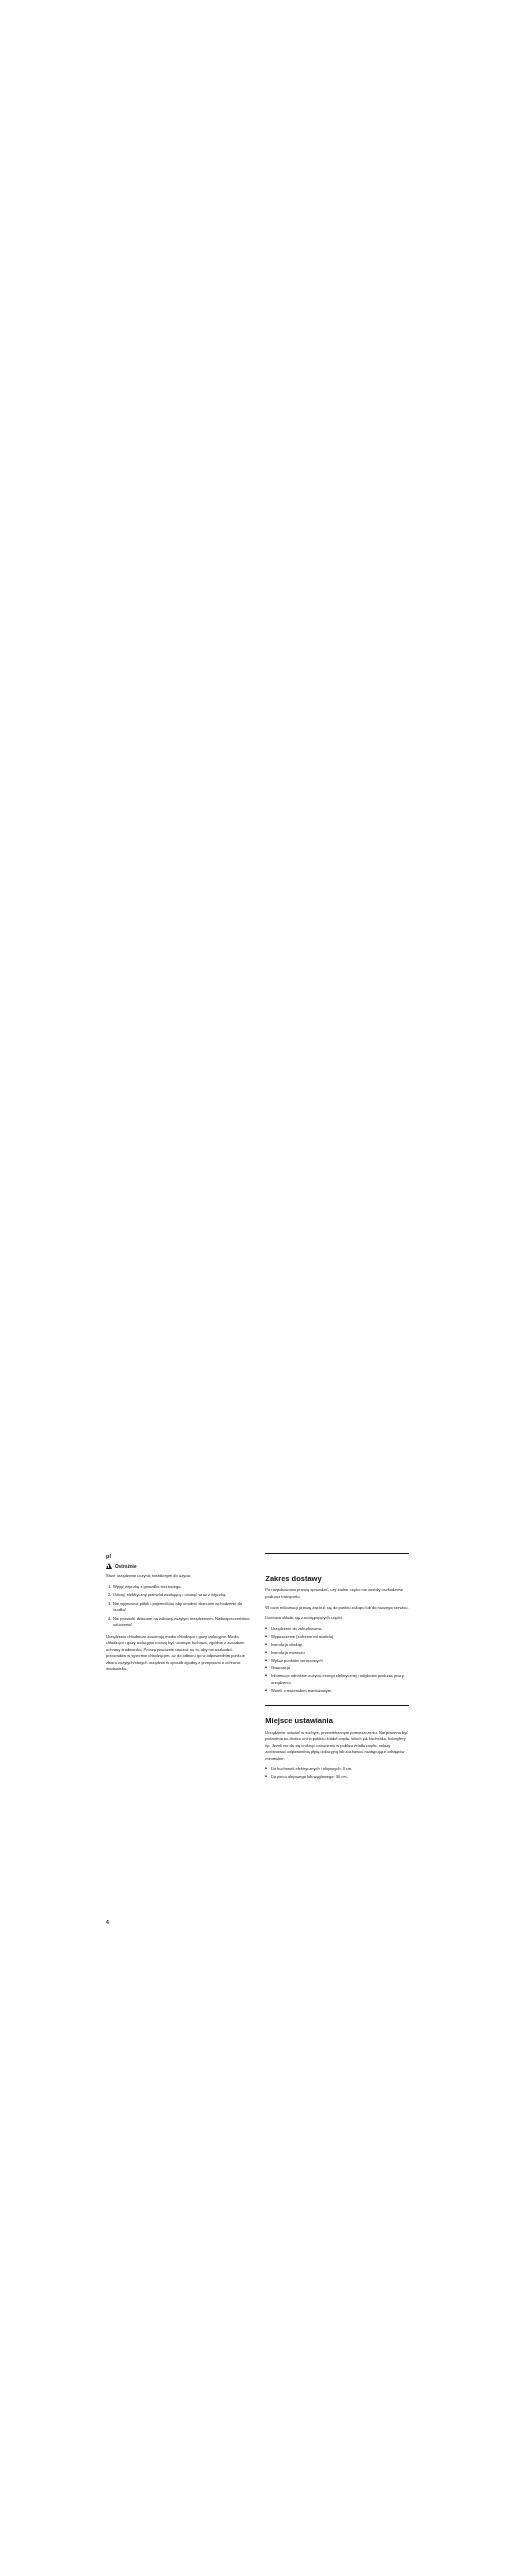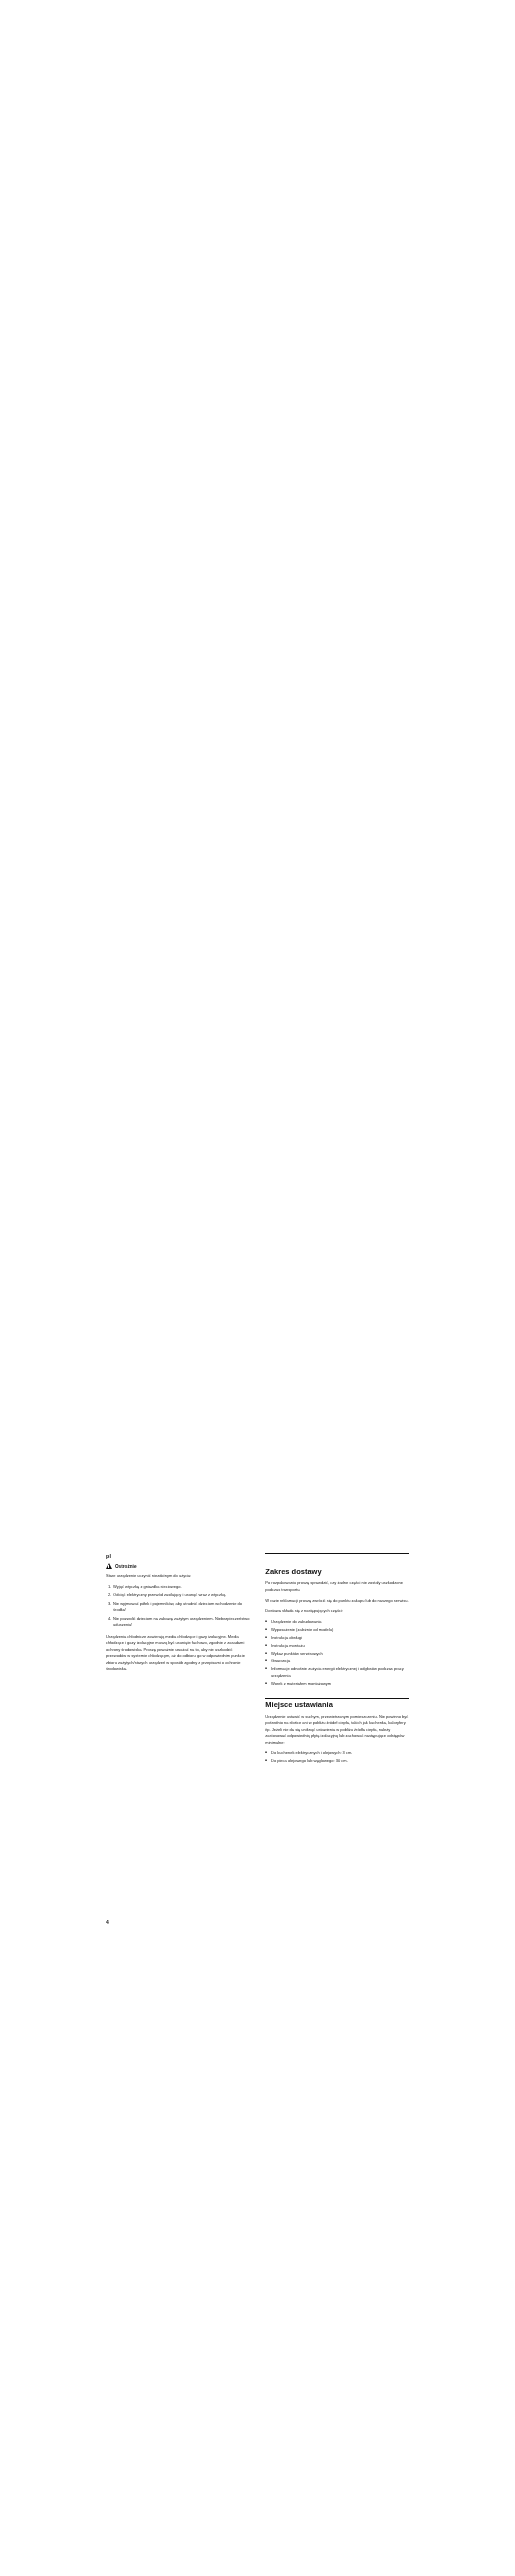--- a/index.html
+++ b/index.html
@@ -110,27 +110,27 @@
     top: 0;
     font-size: 2.9px;
     line-height: 1.9;
     color: #1a1a1a;
   }
   h2.sec {
     font-size: 7.5px;
     font-weight: bold;
     color: #111;
     margin: 0 0 4.3px 0;
-    padding-top: 1px;
+    padding-top: 10px;
     border-top: 0.9px solid #111;
     line-height: 1.2;
   }
   h2.sec.first {
     border-top: 0.9px solid #111;
-    padding-top: 13px;
+    padding-top: 20px;
   }
   .spacer-md { height: 6.4px; }
   .pagenum {
     position: absolute;
     left: 106px;
     top: 1919px;
     font-size: 5px;
     font-weight: bold;
     color: #111;
   }

